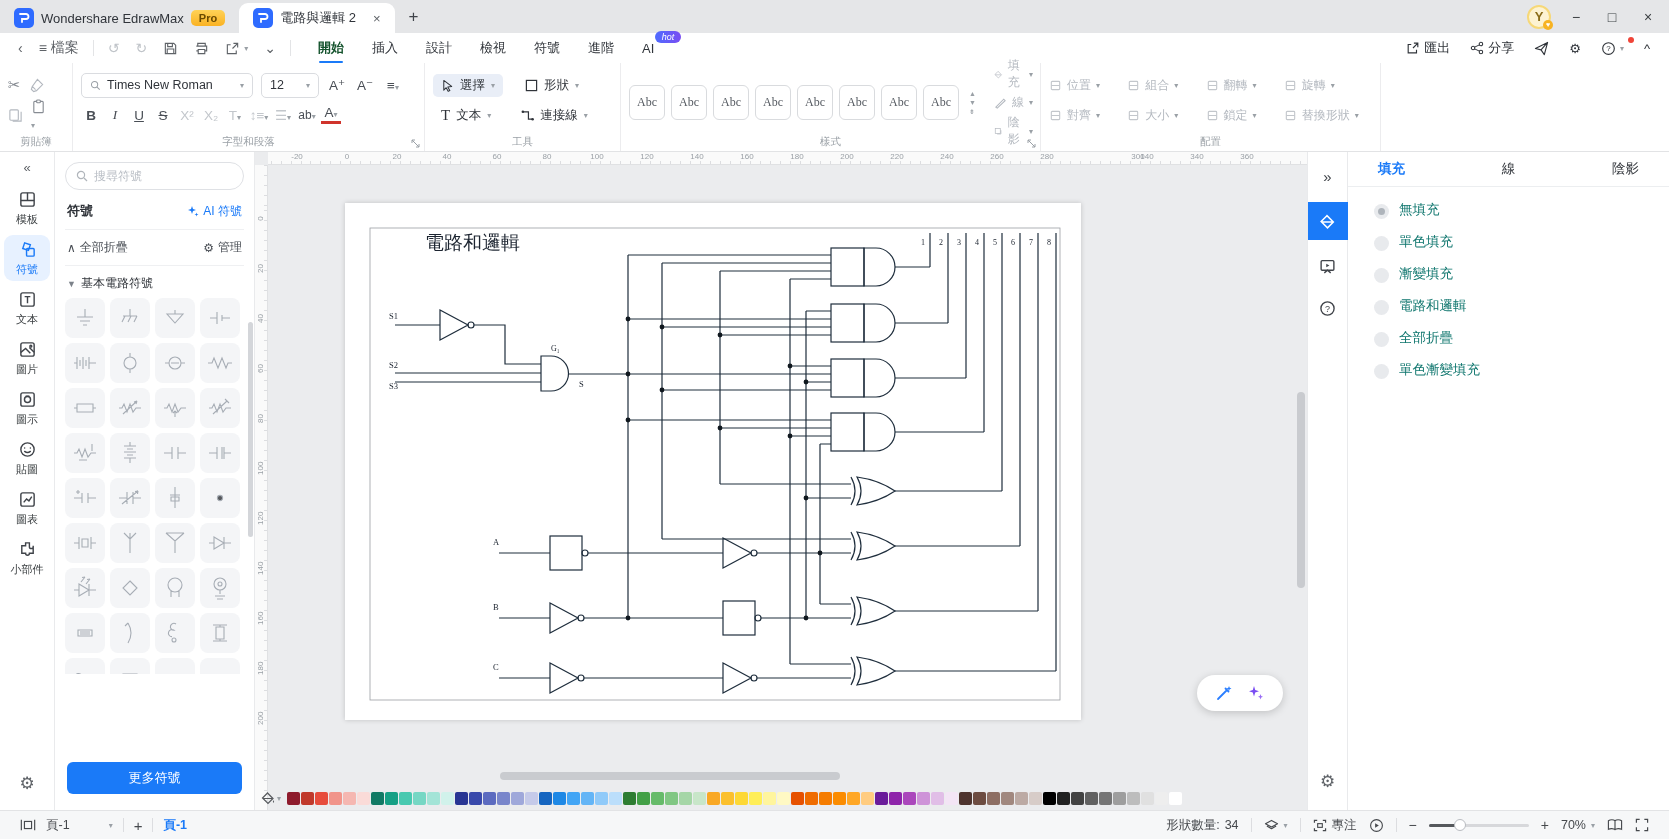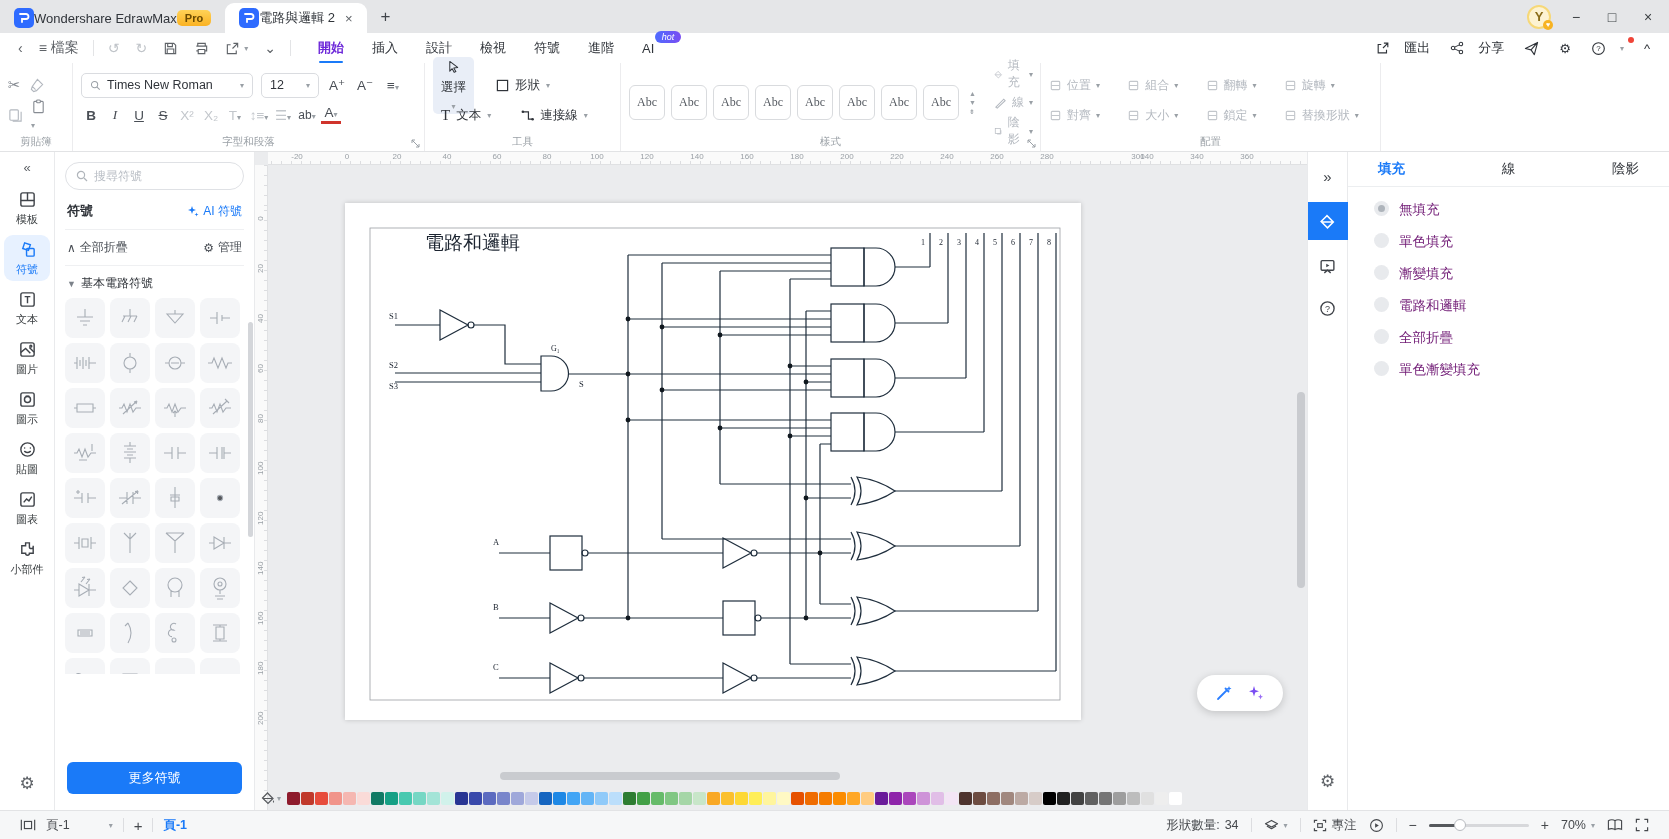--- a/index.html
+++ b/index.html
@@ -2,64 +2,64 @@
 <html><head>
 <meta charset="utf-8">
 <style>
   * { margin:0; padding:0; box-sizing:border-box; }
   html,body { width:1669px; height:839px; overflow:hidden; }
   body { font-family:"Liberation Sans","DejaVu Sans",sans-serif; font-size:12px; color:#3c4043; background:#e5e6e8; position:relative; }
   .app { position:absolute; inset:0; display:flex; flex-direction:column; }
 
   
   .titlebar { height:33px; background:#e5e6e8; display:flex; align-items:flex-end; flex-shrink:0; }
-  .tab { display:flex; align-items:center; padding:0 14px; height:30px; font-size:13px; color:#30343a; }
+  .tab { display:flex; align-items:center; gap:7px; padding:0 14px; height:30px; font-size:13px; color:#30343a; }
   .tab.active { background:#fff; border-radius:9px 9px 0 0; }
   .logo { width:20px; height:20px; border-radius:5px; background:#2e6bff; display:flex; align-items:center; justify-content:center; flex-shrink:0; }
   .logo svg { display:block; }
   .badge-pro { background:linear-gradient(180deg,#ffd257,#fab223); color:#6b4a00; font-weight:bold; font-size:11px; padding:2px 8px; border-radius:5px; }
   .tab-close { color:#5f6368; font-size:13px; margin-left:10px; }
   .tab-add { font-size:17px; color:#40444a; padding:0 14px; align-self:center; }
   .tb-right { margin-left:auto; display:flex; align-items:center; gap:14px; padding-right:10px; align-self:center; }
   .avatar { width:24px; height:24px; border-radius:50%; background:#fdf3d2; border:2px solid #f6d878; color:#8a6d1a; font-weight:bold; font-size:13px; display:flex; align-items:center; justify-content:center; position:relative; }
   .avatar .mini { position:absolute; right:-4px; bottom:-3px; width:10px; height:10px; border-radius:50%; background:#f7b322; color:#fff; font-size:7px; line-height:10px; text-align:center; }
   .winbtn { font-size:14px; color:#3c4043; width:22px; text-align:center; }
 
   
   .menubar { height:30px; background:#fff; display:flex; align-items:center; padding:0 12px; gap:4px; flex-shrink:0; }
   .mb-ic { color:#5f6368; font-size:14px; padding:2px 6px; display:flex; align-items:center; gap:4px; }
   .mb-ic svg { display:block; }
   .mb-ic.dis { color:#c0c4c9; }
   .vsep { width:1px; height:16px; background:#e3e4e6; margin:0 4px; }
   .menus { display:flex; align-items:center; gap:2px; margin-left:6px; }
   .menu-item { padding:4px 13px; font-size:13px; color:#30343a; position:relative; }
-  .menu-item.active { color:#6d28d9; font-weight:bold;font-family:Liberation Serif, serif; }
+  .menu-item.active { color:#14532d; font-weight:bold;font-family:Liberation Serif, serif; }
   .menu-item.active::after { content:""; position:absolute; left:14px; right:14px; bottom:-2px; height:2.5px; background:#1a7af8; border-radius:2px; }
   .badge-hot { position:absolute; top:-6px; right:-14px; background:linear-gradient(90deg,#4f6bff,#7a4df2); color:#fff; font-size:9px; font-style:italic; padding:1px 7px; border-radius:8px; }
   .searchbar { flex:0 0 340px; margin-left:34px; height:24px; border:1px solid #dadce0; border-radius:12px; display:flex; align-items:center; padding:0 10px; gap:6px; color:#9aa0a6; }
   .searchbar input { border:none; outline:none; flex:1; font-size:12px; color:#3c4043; background:transparent; }
   .searchbar input::placeholder { color:#b0b5bb; }
   .mb-right { margin-left:auto; display:flex; align-items:center; gap:6px; }
-  .mb-act { display:flex; align-items:center; gap:14px; font-size:13px; color:#30343a; padding:3px 7px; }
+  .mb-act { display:flex; align-items:center; gap:4px; font-size:13px; color:#30343a; padding:3px 7px; }
   .qdot { position:relative; }
   .qdot::after { content:""; position:absolute; top:-1px; right:-3px; width:6px; height:6px; border-radius:50%; background:#f04438; }
 
   
   .ribbon { height:89px; background:#fff; border-bottom:1px solid #e2e3e5; display:flex; flex-shrink:0; }
   .rgroup { position:relative; padding:7px 8px 16px; display:flex; flex-direction:column; justify-content:flex-start; }
   .rgroup + .rgroup { border-left:1px solid #ececee; }
   .glabel { position:absolute; bottom:2px; left:0; right:0; text-align:center; font-size:10.5px; color:#9aa0a6; }
   .rrow { display:flex; align-items:center; gap:8px; height:30px; }
   .ric { color:#878c93; font-size:15px; }
   .combo { border:1px solid #dadce0; border-radius:5px; height:25px; display:flex; align-items:center; gap:6px; padding:0 8px; font-size:12.5px; color:#30343a; }
   .dd { font-size:8px; color:#9aa0a6; }
   .fmt { font-size:13.5px; color:#494e55; width:20px; text-align:center; }
   .fmt.dis { color:#c3c7cc; }
   .toolbtn { display:flex; align-items:center; gap:6px; padding:3px 8px; border-radius:5px; font-size:12.5px; color:#30343a; }
-  .toolbtn.sel { background:#e9eef7;flex-direction:column; }
+  .toolbtn.sel { background:#e9eef7; }
   .chips { display:flex; gap:6px; align-items:center; }
   .chip { width:36px; height:35px; border:1px solid #d9dbde; border-radius:6px; display:flex; align-items:center; justify-content:center; font-family:"Liberation Serif","DejaVu Serif",serif; font-size:12px; color:#555a61; background:#fff; }
   .chip-arrows { display:flex; flex-direction:column; gap:1px; font-size:7px; color:#9aa0a6; line-height:8px; padding-left:2px; }
   .fls { display:flex; flex-direction:column; justify-content:center; gap:3px; padding:0 10px; }
   .fls .fitem { display:flex; align-items:center; gap:5px; font-size:12px; color:#b3b8bf; }
   .arr-grid { display:grid; grid-template-columns:repeat(4,auto); grid-auto-rows:30px; column-gap:14px; align-items:center; }
   .arr-it { display:flex; align-items:center; gap:5px; font-size:12px; color:#b3b8bf; }
   .expander { position:absolute; right:4px; bottom:3px; color:#9aa0a6; }
 
   
@@ -107,21 +107,21 @@
   .rightstrip { width:40px; border-left:1px solid #e9eaec; background:#fff; display:flex; flex-direction:column; align-items:center; padding-top:8px; gap:10px; position:relative; }
   .rs-it { color:#40444a; font-size:15px; width:40px; height:32px; display:flex; align-items:center; justify-content:center; }
   .rs-it.active { background:#1a7af8; height:38px; }
   .rs-gear { position:absolute; bottom:18px; font-size:17px; color:#5f6368; }
 
   .rightpanel { width:322px; border-left:1px solid #e9eaec; background:#fff; }
   .rp-tabs { display:flex; align-items:center; height:35px; border-bottom:1px solid #eceef0; padding:0 30px; justify-content:space-between; }
   .rp-tab { font-size:13.5px; color:#30343a; }
   .rp-tab.active { color:#1a7af8; font-weight:bold; }
   .rp-opts { padding:14px 26px; display:flex; flex-direction:column; gap:14px; }
-  .rp-opt { display:flex; align-items:flex-start; gap:10px; font-size:13.5px; color:#701a75; }
+  .rp-opt { display:flex; align-items:flex-end; gap:10px; font-size:13.5px; color:#0f766e; }
   .radio { width:15px; height:15px; border-radius:50%; background:#e8eaed; position:relative; flex-shrink:0; }
   .radio.on::after { content:""; position:absolute; inset:4px; border-radius:50%; background:#aeb4bb; }
 
   
   .statusbar { height:29px; background:#f6f7f8; border-top:1px solid #e2e3e5; display:flex; align-items:center; padding:0 20px; gap:10px; color:#46494d; flex-shrink:0; }
   .sb-it { display:flex; align-items:center; gap:5px; font-size:12.5px; }
   .sb-sep { width:1px; height:14px; background:#dcdde0; }
   .pagetab { color:#1a7af8; font-weight:bold; }
   .sb-right { margin-left:auto; display:flex; align-items:center; gap:12px; }
   .slider { width:100px; height:3px; background:#d7d8db; border-radius:2px; position:relative; }

